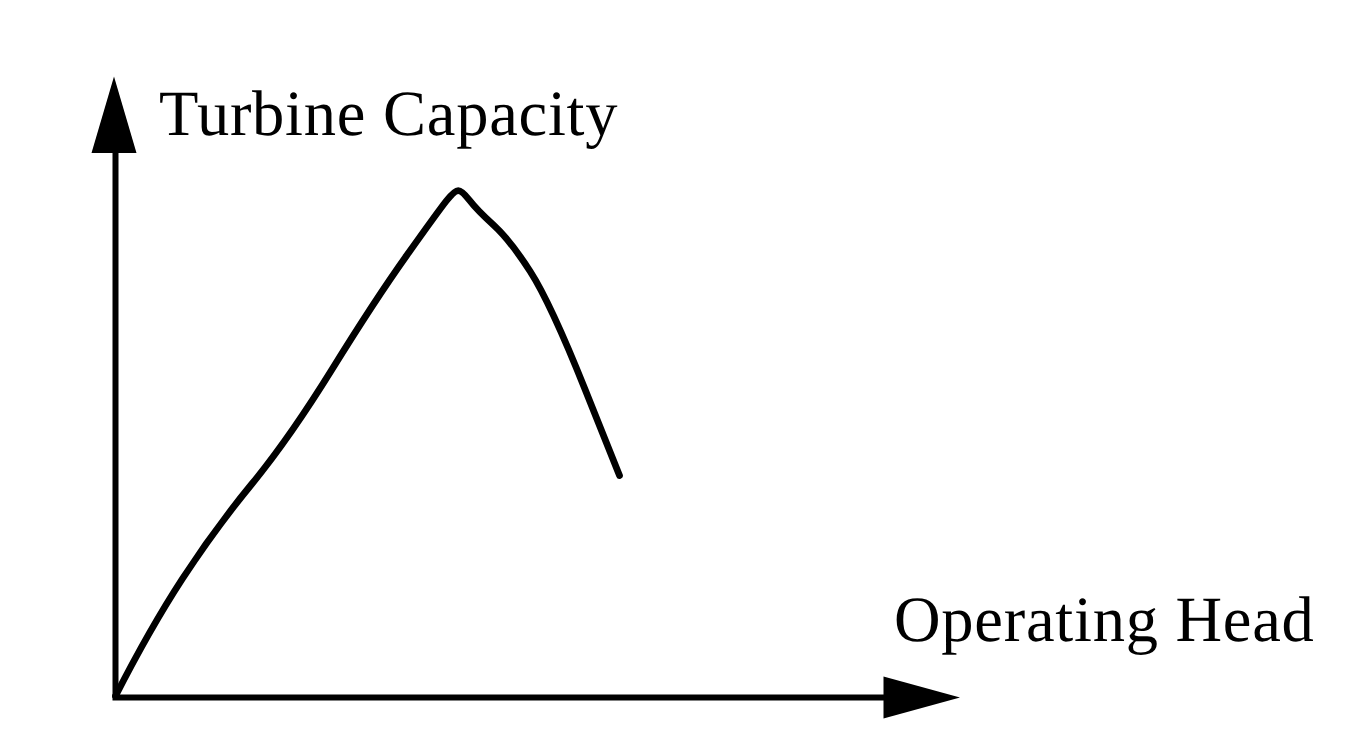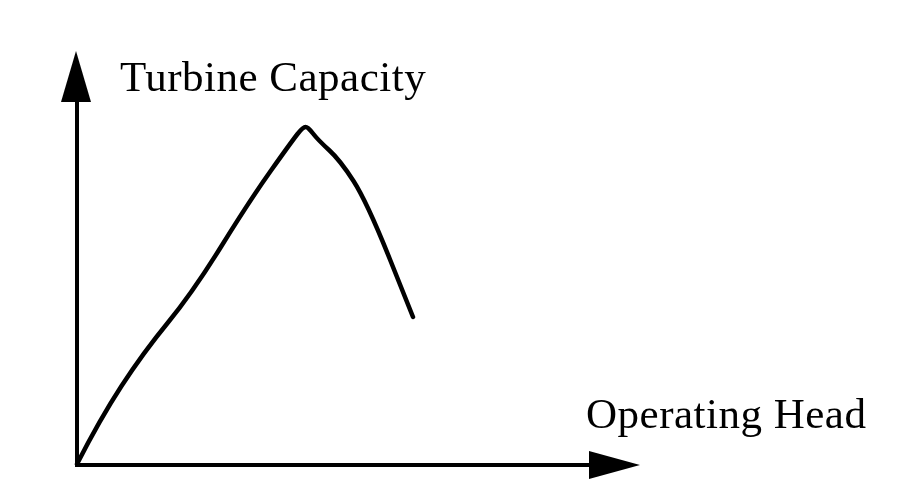--- a/index.html
+++ b/index.html
@@ -41,28 +41,27 @@
     stroke-linejoin: round;
   }
   .axis-label {
     position: absolute;
     font-size: 43px;
     line-height: 1;
     color: #000000;
     white-space: nowrap;
     letter-spacing: 0.5px;
     user-select: none;
-    margin-left: 14px;
   }
   #ylabel {
     left: 106px;
     top: 55px;
   }
   #xlabel {
-    left: 572px;
+    left: 596px;
     top: 392px;
   }
 </style>
 </head>
 <body>
 
 <div id="canvas" style="background: rgb(255, 255, 255);">
 
   <svg id="plot-svg" viewBox="0 0 902 504" xmlns="http://www.w3.org/2000/svg">
 

